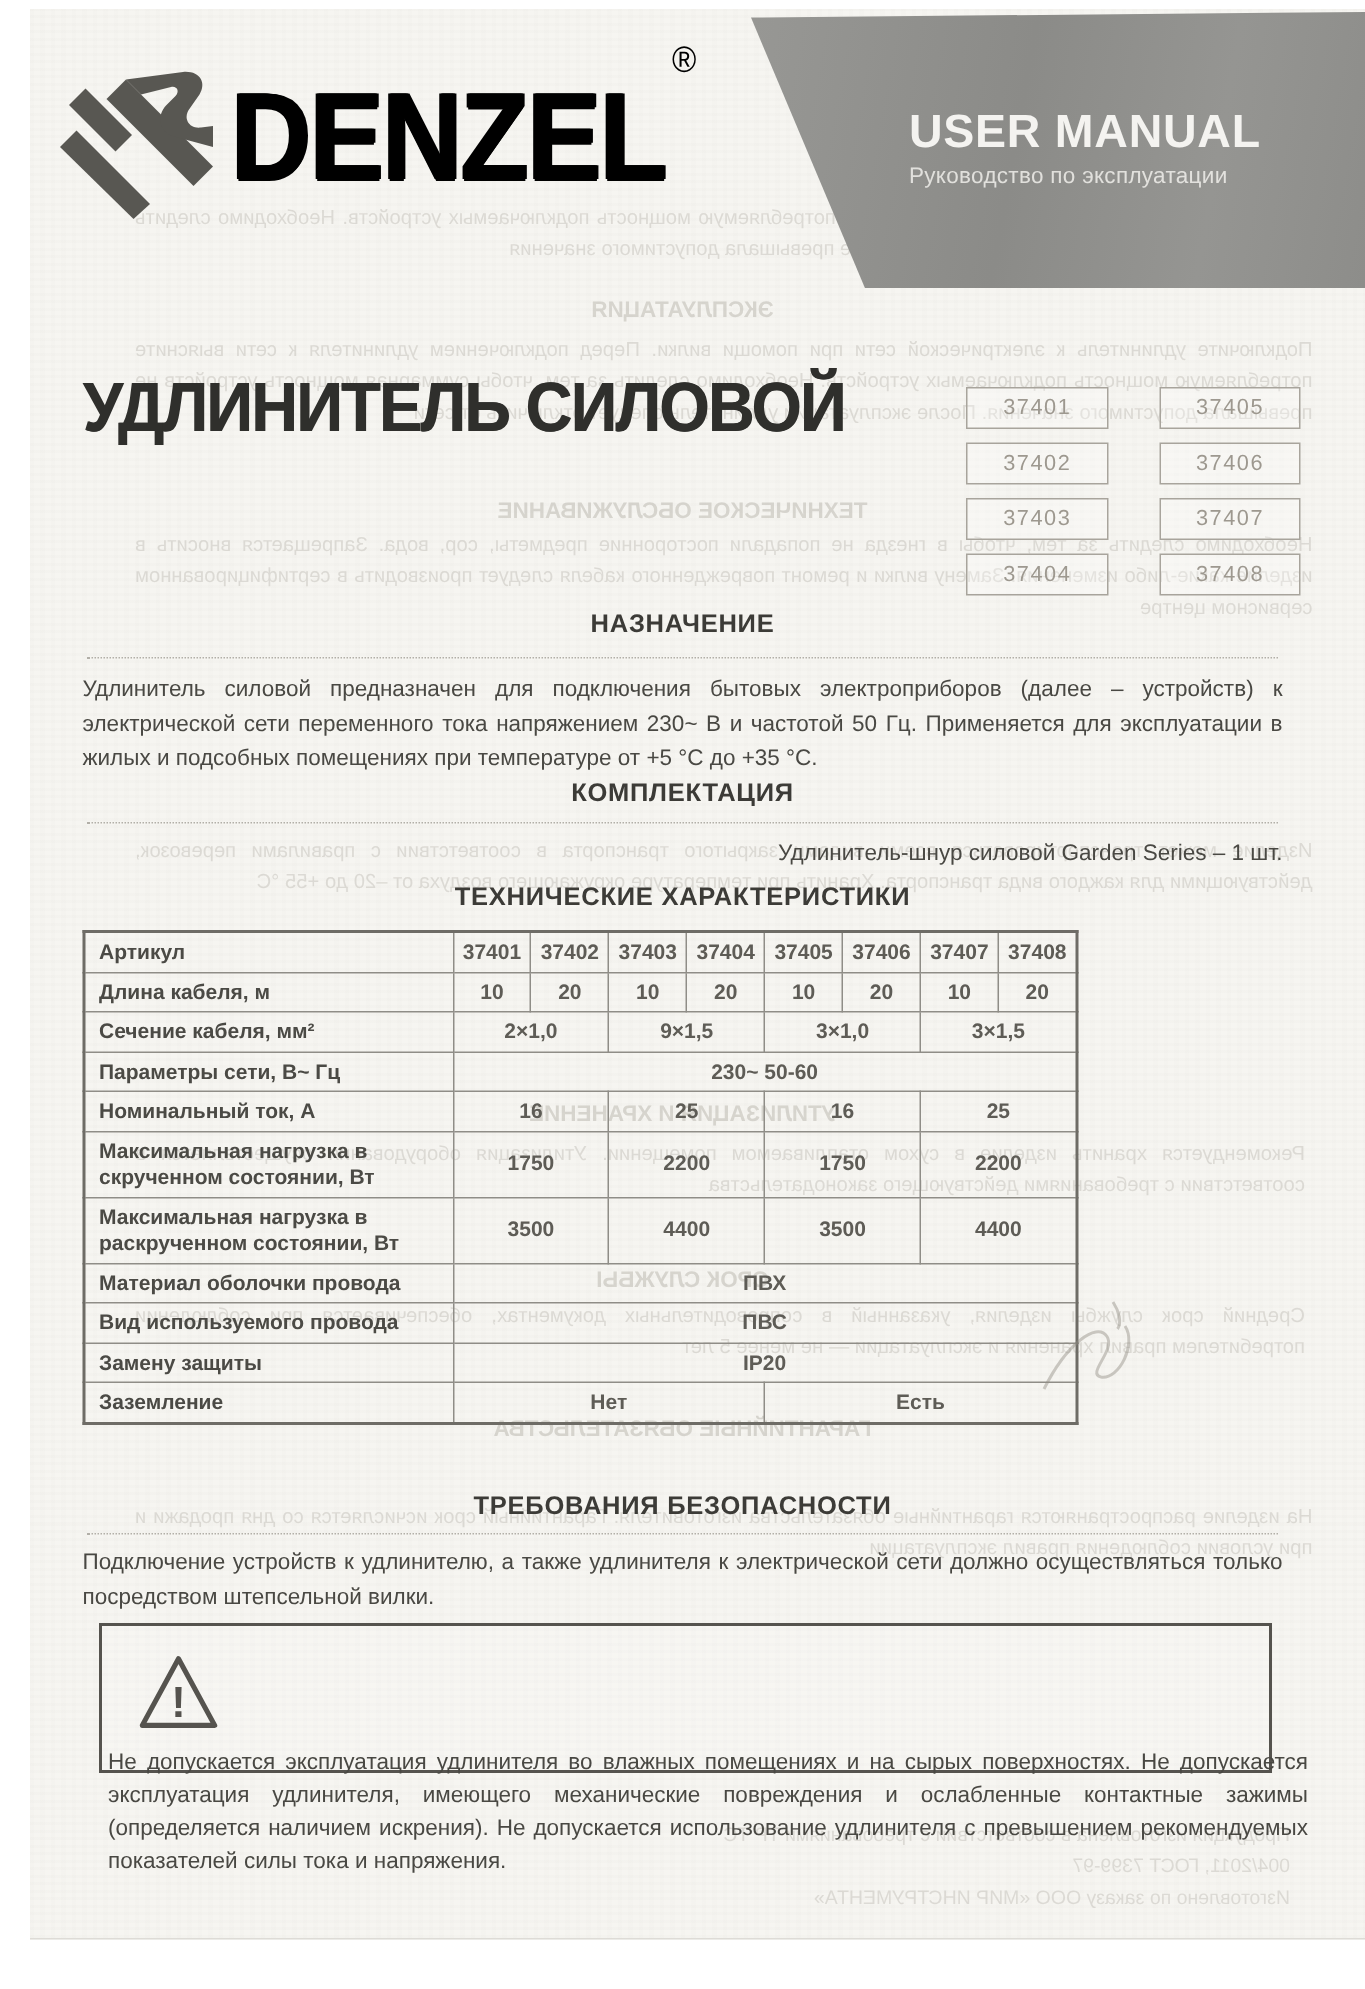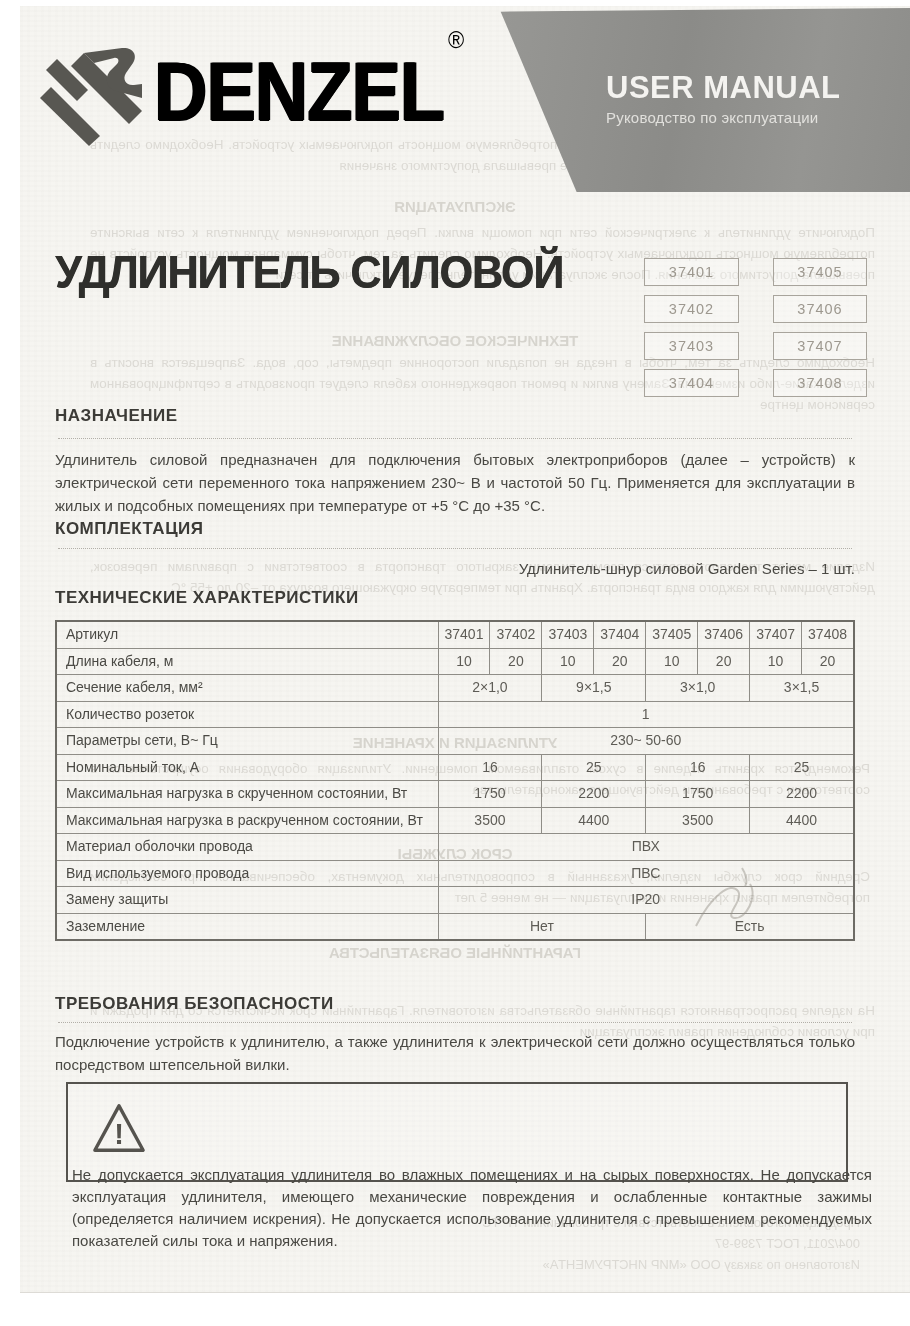--- a/index.html
+++ b/index.html
@@ -23,29 +23,29 @@
   .banner-sub{color:rgba(248,247,244,.78);font-size:15px;margin-top:3px;letter-spacing:.2px;}
   
   .doc-title{position:absolute;left:55px;top:246px;z-index:2;font-size:43px;font-weight:700;color:#2f2f2c;
     letter-spacing:-1px;transform:scaleY(1.08);transform-origin:top left;
     text-shadow:.6px 0 currentColor;}
   .articles{position:absolute;left:644px;top:258px;z-index:2;display:grid;
     grid-template-columns:95px 94px;column-gap:34px;row-gap:9px;}
   .article-box{height:26px;border:1px solid #a8a49c;background:rgba(255,255,255,.25);
     color:#9d988f;font-size:14.5px;display:flex;align-items:center;justify-content:center;letter-spacing:1px;}
   
-  .h{position:absolute;left:55px;width:800px;z-index:2;text-align:left;font-size:17px;font-weight:700;
+  .h{position:absolute;left:55px;width:800px;z-index:2;text-align:center;font-size:17px;font-weight:700;
     color:#3c3b37;letter-spacing:.5px;}
   .rule{position:absolute;left:58px;width:794px;z-index:2;border-top:1px dotted #b2afa8;}
   .para{position:absolute;left:55px;width:800px;z-index:2;font-size:15px;line-height:23px;color:#494843;
     text-align:justify;}
   .single{text-align:right;}
   
-  .spec-table{position:absolute;left:55px;top:620px;z-index:2;width:800px;border-collapse:collapse;
-    font-size:14px;color:#514f4a;}
+  .spec-table{position:absolute;left:55px;top:620px;z-index:2;width:664px;border-collapse:collapse;
+    font-size:14px;color:#514f4a;font-weight:bold;}
   .spec-table td{border:1px solid #8f8d87;padding:4px 6px;text-align:center;line-height:1.25;}
   .spec-table{border:2px solid #6e6c66;}
   .spec-table td.lbl{text-align:left;padding-left:9px;width:378px;color:#4b4a45;}
   .spec-table td.val{color:#5e5c56;}
   
   .warnbox{position:absolute;left:66px;top:1082px;width:778px;height:96px;z-index:2;
     border:2px solid #55534e;background:rgba(255,255,255,.12);}
   .warn-icon{position:absolute;left:22px;top:17px;width:58px;height:56px;}
   .warn-body{margin:12px 18px 0 104px;color:#3f3e3a;}
   .warn-title{font-size:15px;font-weight:700;margin-bottom:4px;}
@@ -159,24 +159,20 @@
     <td class="val">20</td>
   </tr>
   <tr>
     <td class="lbl">Сечение кабеля, мм²</td>
     <td class="val" colspan="2">2×1,0</td>
     <td class="val" colspan="2">9×1,5</td>
     <td class="val" colspan="2">3×1,0</td>
     <td class="val" colspan="2">3×1,5</td>
   </tr>
   <tr>
-    <td class="lbl">Количество розеток</td>
-    <td class="val" colspan="8">1</td>
-  </tr>
-  <tr>
     <td class="lbl">Параметры сети, В~ Гц</td>
     <td class="val" colspan="8">230~ 50-60</td>
   </tr>
   <tr>
     <td class="lbl">Номинальный ток, А</td>
     <td class="val" colspan="2">16</td>
     <td class="val" colspan="2">25</td>
     <td class="val" colspan="2">16</td>
     <td class="val" colspan="2">25</td>
   </tr>

